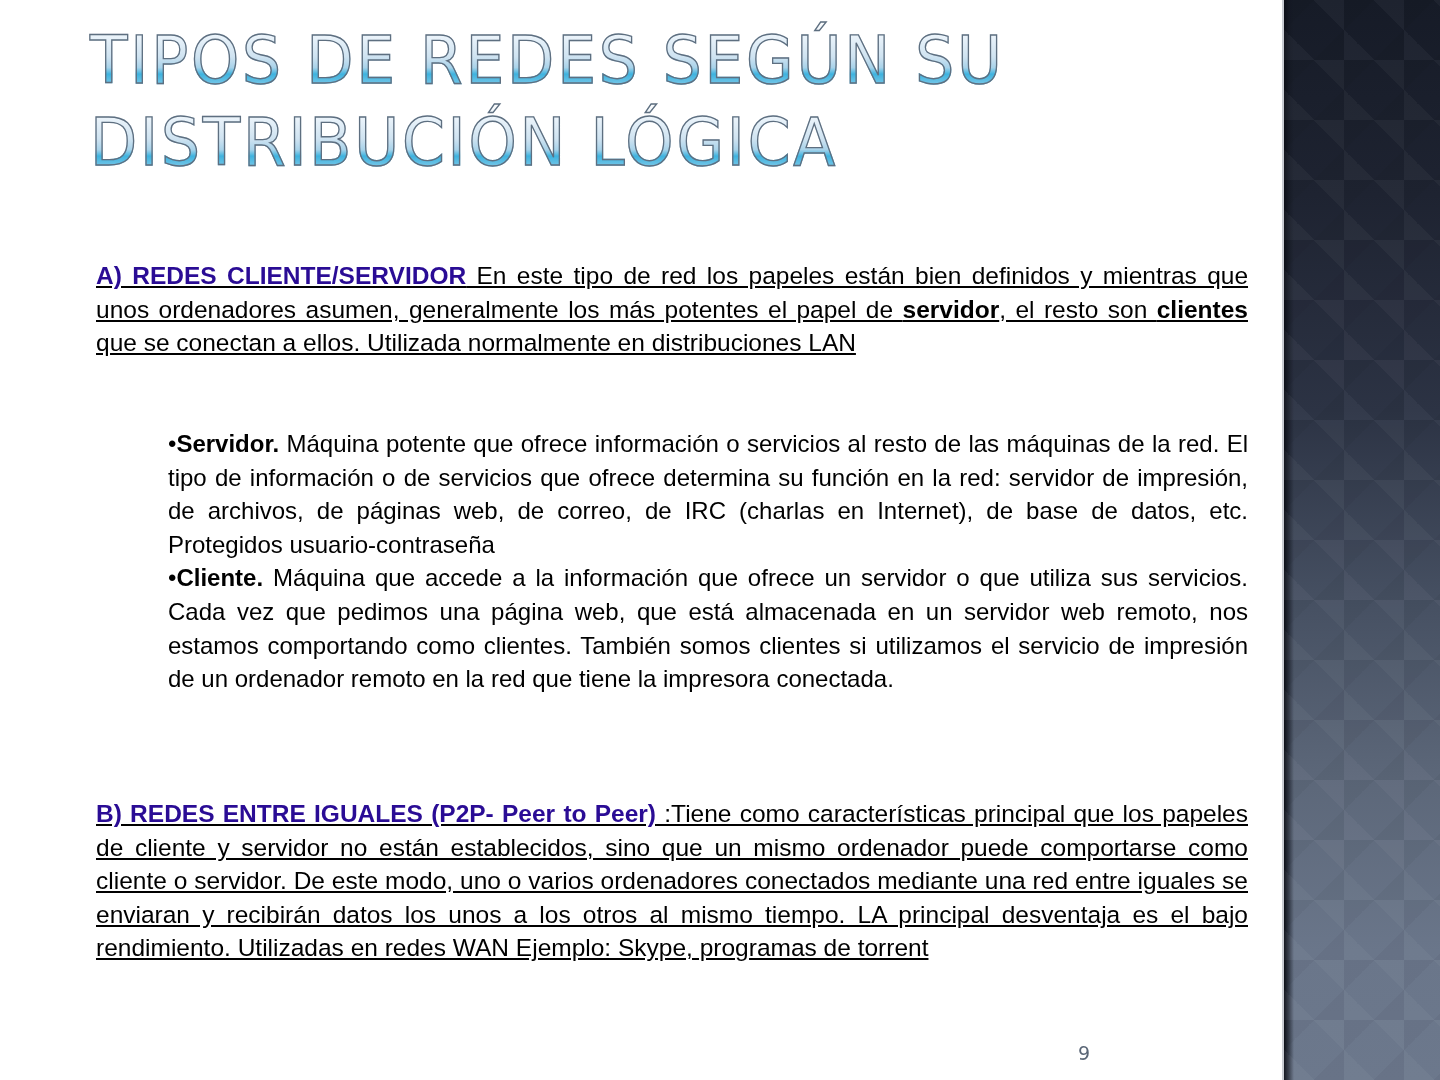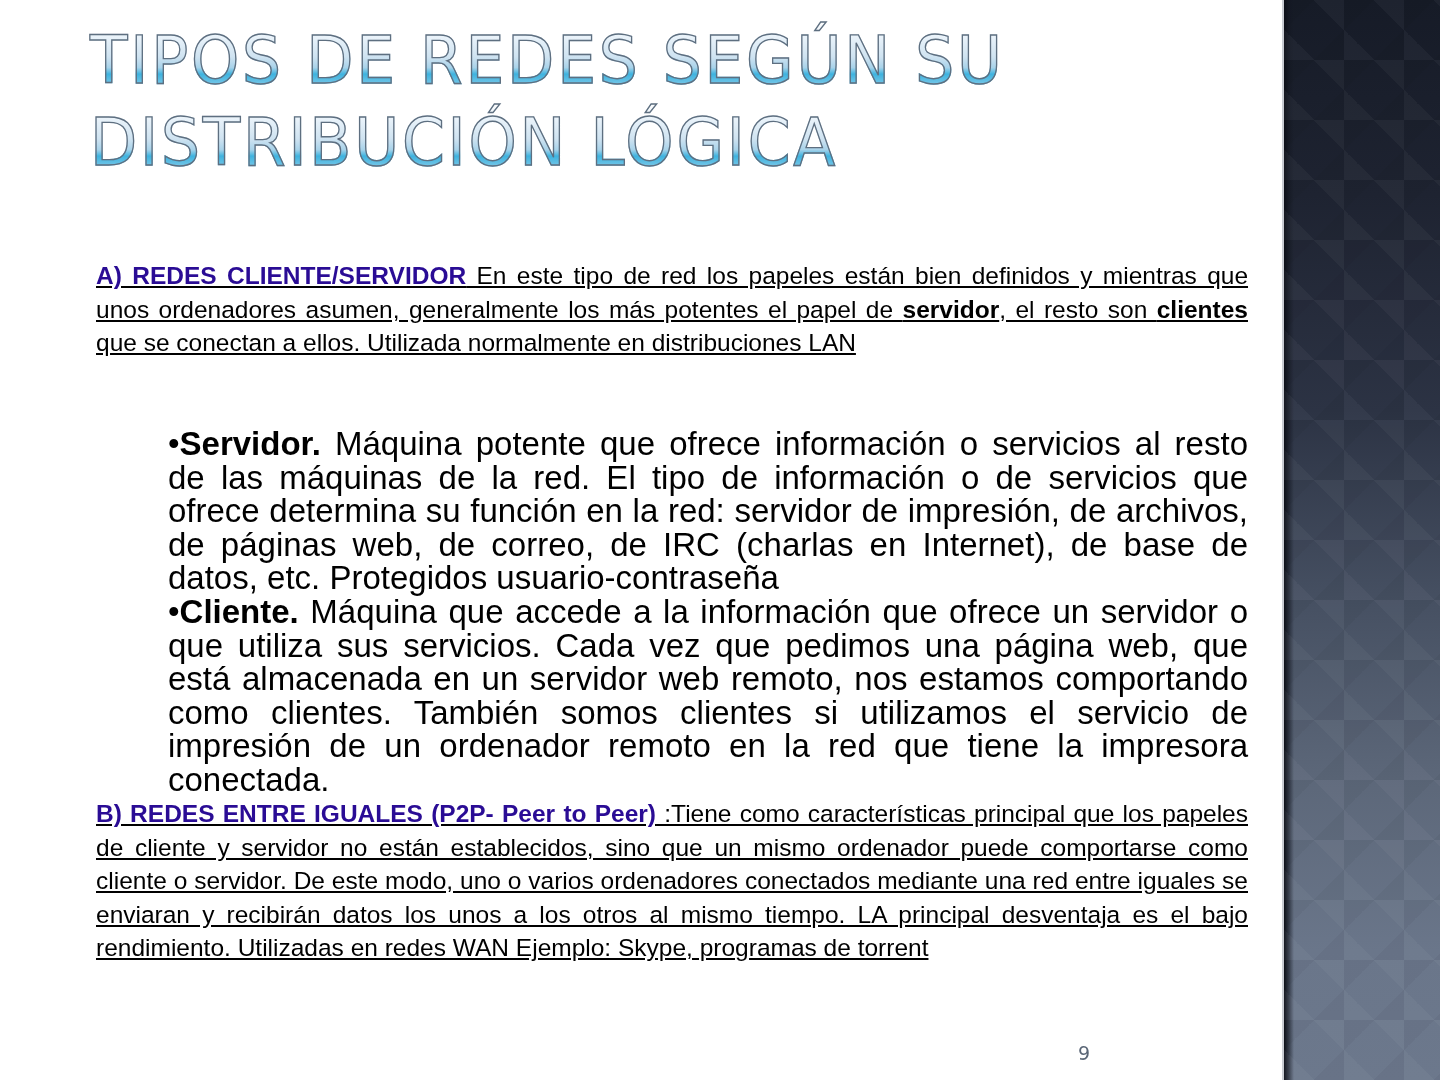--- a/index.html
+++ b/index.html
@@ -90,21 +90,21 @@
       text-align: justify;
       text-decoration: underline;
     }
     .para-a { top: 259px; }
     .bullets {
       position: absolute;
       left: 154px;
       top: 427px;
       width: 1080px;
       color: #000000;
-      font-size: 33px;
+      font-size: 24px;
       line-height: 33.6px;
       text-align: justify;
     }
     .para-b { top: 797px; }
     .p { margin: 0; }
     .heading {
       color: #2a0c95;
       font-weight: bold;
     }
     .strong { font-weight: bold; }

